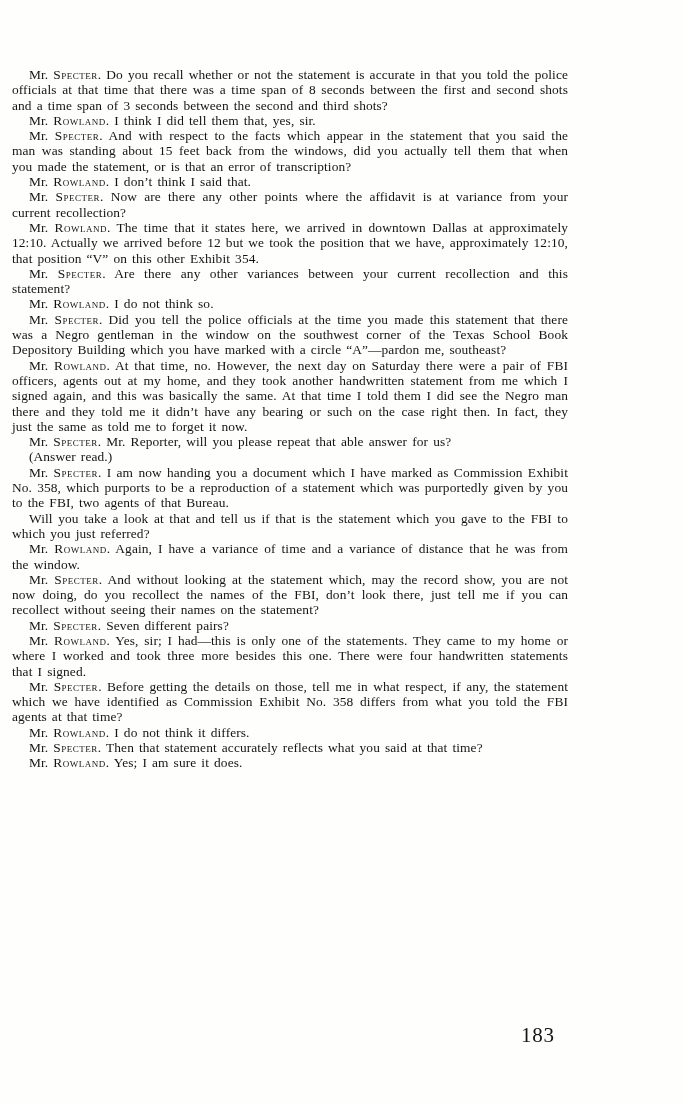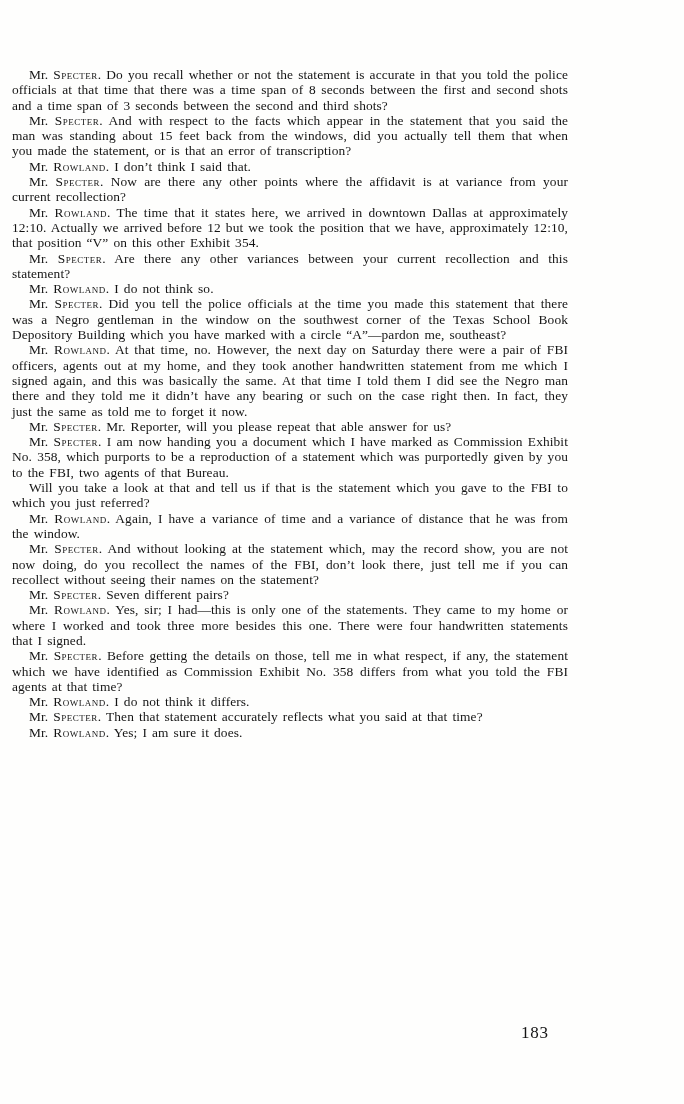--- a/index.html
+++ b/index.html
@@ -32,51 +32,53 @@
     text-indent: 17px;
   }
   .speaker .sc {
     font-variant: small-caps;
     letter-spacing: 0.5px;
   }
   .page-number {
     position: absolute;
     left: 521px;
     top: 1023px;
-    font-size: 17px;
+    font-size: 21px;
     letter-spacing: 0.8px;
     color: #141414;
   }
 </style>
 </head>
 <body>
 
 <div class="page">
   <div class="transcript" id="transcript">
   <p class="para"><span class="speaker"><span class="pre">Mr. </span><span class="sc">Specter</span><span class="post">. </span></span><span class="ptext">Do you recall whether or not the statement is accurate in that you told the police officials at that time that there was a time span of 8 seconds between the first and second shots and a time span of 3 seconds between the second and third shots?</span></p>
 
+  <p class="para"><span class="speaker"><span class="pre">Mr. </span><span class="sc">Rowland</span><span class="post">. </span></span><span class="ptext">I think I did tell them that, yes, sir.</span></p>
 
   <p class="para"><span class="speaker"><span class="pre">Mr. </span><span class="sc">Specter</span><span class="post">. </span></span><span class="ptext">And with respect to the facts which appear in the statement that you said the man was standing about 15 feet back from the windows, did you actually tell them that when you made the statement, or is that an error of transcription?</span></p>
 
   <p class="para"><span class="speaker"><span class="pre">Mr. </span><span class="sc">Rowland</span><span class="post">. </span></span><span class="ptext">I don’t think I said that.</span></p>
 
   <p class="para"><span class="speaker"><span class="pre">Mr. </span><span class="sc">Specter</span><span class="post">. </span></span><span class="ptext">Now are there any other points where the affidavit is at variance from your current recollection?</span></p>
 
   <p class="para"><span class="speaker"><span class="pre">Mr. </span><span class="sc">Rowland</span><span class="post">. </span></span><span class="ptext">The time that it states here, we arrived in downtown Dallas at approximately 12:10.  Actually we arrived before 12 but we took the position that we have, approximately 12:10, that position “V” on this other Exhibit 354.</span></p>
 
   <p class="para"><span class="speaker"><span class="pre">Mr. </span><span class="sc">Specter</span><span class="post">. </span></span><span class="ptext">Are there any other variances between your current recollection and this statement?</span></p>
 
   <p class="para"><span class="speaker"><span class="pre">Mr. </span><span class="sc">Rowland</span><span class="post">. </span></span><span class="ptext">I do not think so.</span></p>
 
   <p class="para"><span class="speaker"><span class="pre">Mr. </span><span class="sc">Specter</span><span class="post">. </span></span><span class="ptext">Did you tell the police officials at the time you made this statement that there was a Negro gentleman in the window on the southwest corner of the Texas School Book Depository Building which you have marked with a circle “A”—pardon me, southeast?</span></p>
 
   <p class="para"><span class="speaker"><span class="pre">Mr. </span><span class="sc">Rowland</span><span class="post">. </span></span><span class="ptext">At that time, no.  However, the next day on Saturday there were a pair of FBI officers, agents out at my home, and they took another handwritten statement from me which I signed again, and this was basically the same.  At that time I told them I did see the Negro man there and they told me it didn’t have any bearing or such on the case right then.  In fact, they just the same as told me to forget it now.</span></p>
 
   <p class="para"><span class="speaker"><span class="pre">Mr. </span><span class="sc">Specter</span><span class="post">. </span></span><span class="ptext">Mr. Reporter, will you please repeat that able answer for us?</span></p>
 
+  <p class="para"><span class="speaker"><span class="pre"></span><span class="sc"></span><span class="post"></span></span><span class="ptext">(Answer read.)</span></p>
 
   <p class="para"><span class="speaker"><span class="pre">Mr. </span><span class="sc">Specter</span><span class="post">. </span></span><span class="ptext">I am now handing you a document which I have marked as Commission Exhibit No. 358, which purports to be a reproduction of a statement which was purportedly given by you to the FBI, two agents of that Bureau.</span></p>
 
   <p class="para"><span class="speaker"><span class="pre"></span><span class="sc"></span><span class="post"></span></span><span class="ptext">Will you take a look at that and tell us if that is the statement which you gave to the FBI to which you just referred?</span></p>
 
   <p class="para"><span class="speaker"><span class="pre">Mr. </span><span class="sc">Rowland</span><span class="post">. </span></span><span class="ptext">Again, I have a variance of time and a variance of distance that he was from the window.</span></p>
 
 
 
   <p class="para"><span class="speaker"><span class="pre">Mr. </span><span class="sc">Specter</span><span class="post">. </span></span><span class="ptext">And without looking at the statement which, may the record show, you are not now doing, do you recollect the names of the FBI, don’t look there, just tell me if you can recollect without seeing their names on the statement?</span></p>

